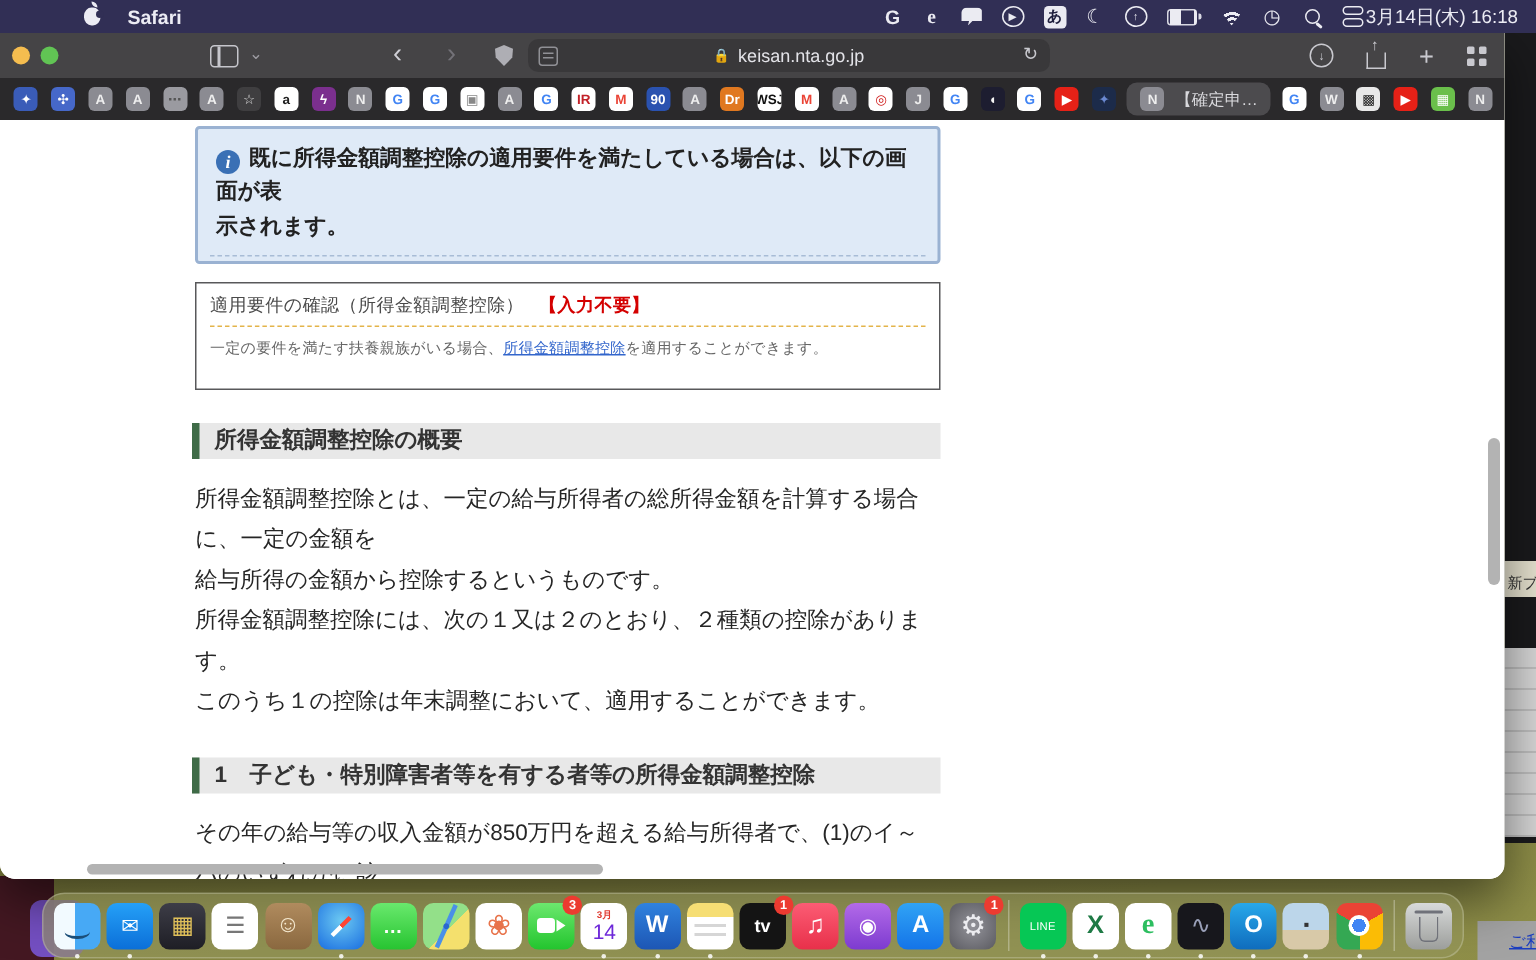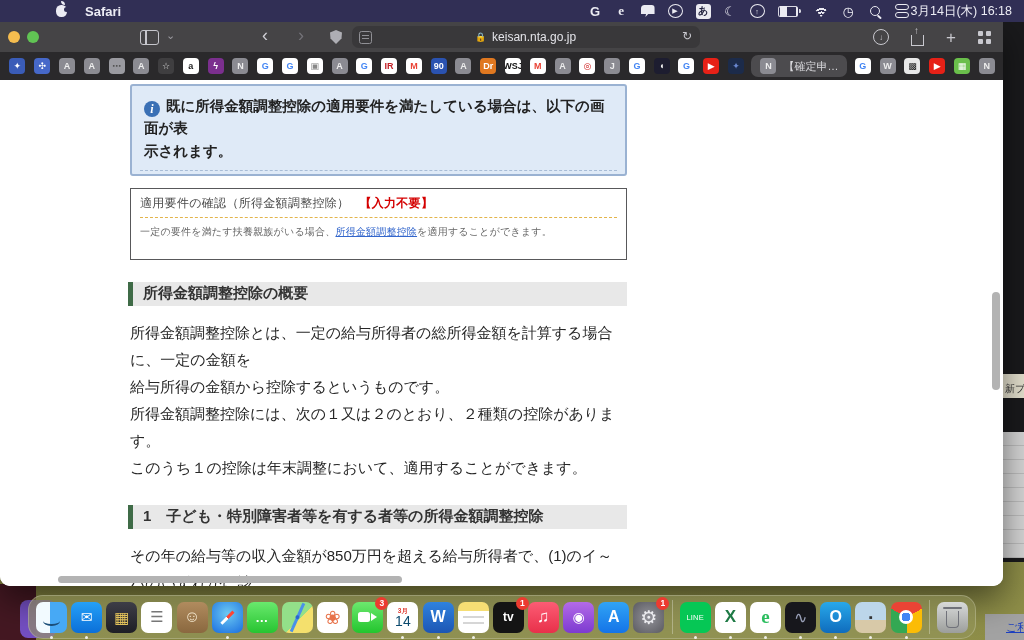--- a/index.html
+++ b/index.html
@@ -124,21 +124,21 @@
   .ic-messages{background:linear-gradient(180deg,#69e96d,#27c431);font-size:13px;font-weight:bold;letter-spacing:1px}
   .ic-maps{background:linear-gradient(135deg,#93e089 0 55%,#f4e06d 55%)}
   .ic-maps::before{content:"";position:absolute;left:45%;top:0;width:3px;height:100%;background:#4a90e8;transform:rotate(24deg)}
   .ic-maps .glyph{position:relative;color:#2a66d0;font-size:9px}
   .ic-photos{background:#fff;color:#e8734a;font-size:19px}
   .ic-facetime{background:linear-gradient(180deg,#6ce86e,#23c52e)}
   .ic-facetime::before{content:"";width:12px;height:10px;background:#fff;border-radius:2.5px;margin-right:1px}
   .ic-facetime::after{content:"";border-left:6px solid #fff;border-top:4.5px solid transparent;border-bottom:4.5px solid transparent}
   .ic-calendar{background:#fff;flex-direction:column}
   .cal-m{color:#e03a30;font-size:6.5px;line-height:7px;font-weight:bold}
-  .cal-d{color:#0c4a6e;font-size:14px;line-height:14px}
+  .cal-d{color:#6d28d9;font-size:14px;line-height:14px}
   .ic-word{background:linear-gradient(180deg,#2f82de,#1d56b4);font-weight:bold;font-size:16px}
   .ic-notes{background:linear-gradient(180deg,#f6de74 0 30%,#fff 30%)}
   .ic-notes::before{content:"";position:absolute;top:48%;left:16%;right:16%;height:1.5px;background:#d6d6d6;box-shadow:0 6px 0 #d6d6d6}
   .ic-appletv{background:#141414;font-weight:bold;font-size:12px}
   .ic-music{background:linear-gradient(180deg,#fc5c74,#e8304a);font-size:17px}
   .ic-podcasts{background:linear-gradient(180deg,#b36ae8,#7d3bd0);font-size:14px}
   .ic-appstore{background:linear-gradient(180deg,#30a3f5,#1474e8);font-weight:bold;font-size:16px}
   .ic-settings{background:radial-gradient(circle,#93939a,#5a5a60);font-size:19px;color:#ececf0}
   .ic-line{background:#06c755;font-weight:normal;font-size:7.5px;letter-spacing:.2px}
   .ic-excel{background:#fff;color:#1e7a45;font-weight:bold;font-size:17px}

